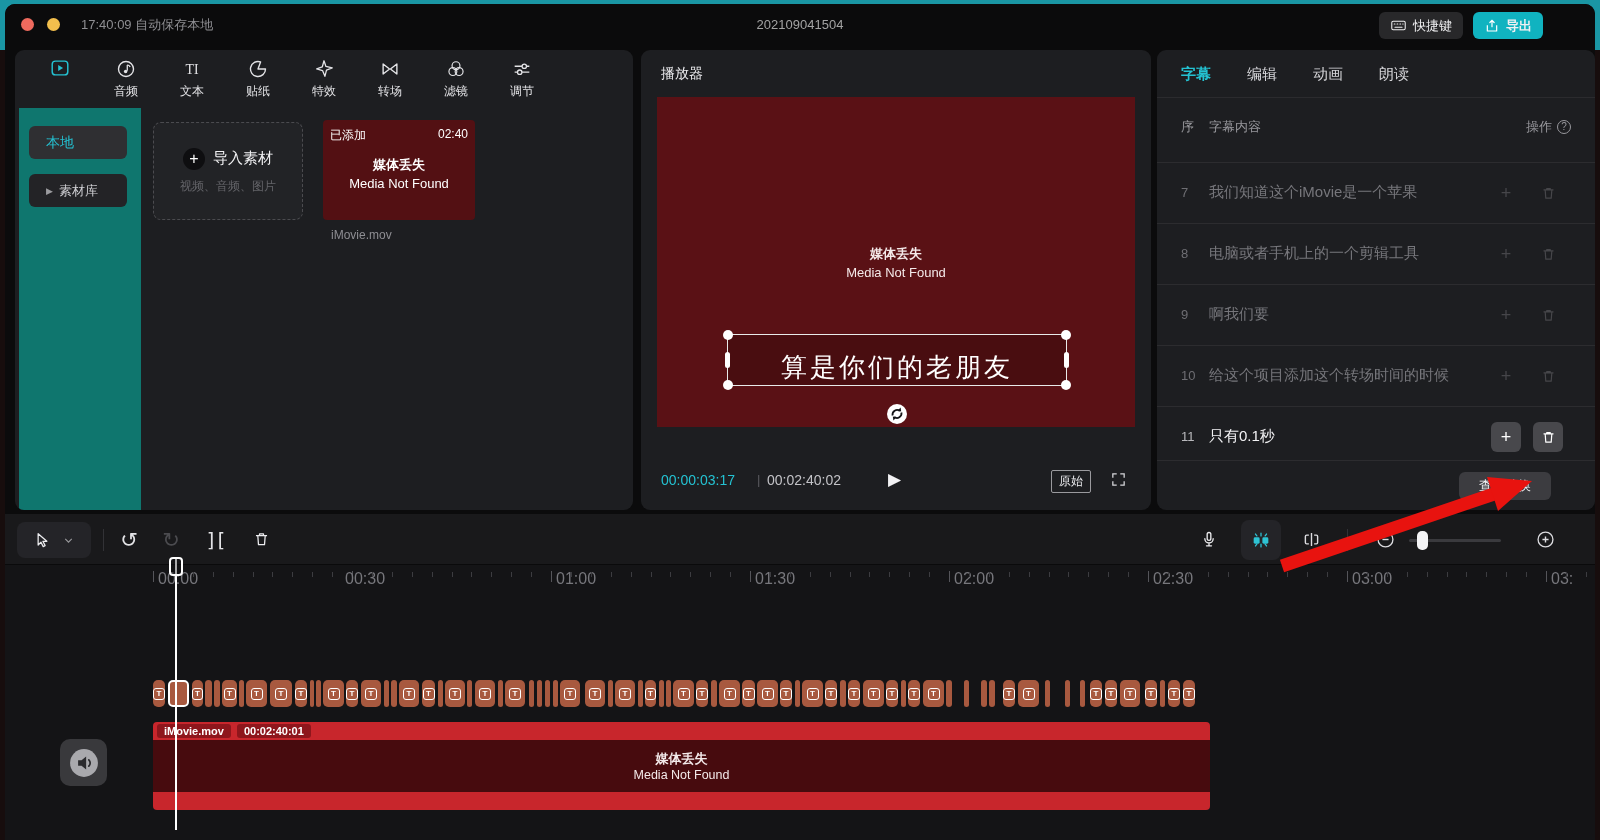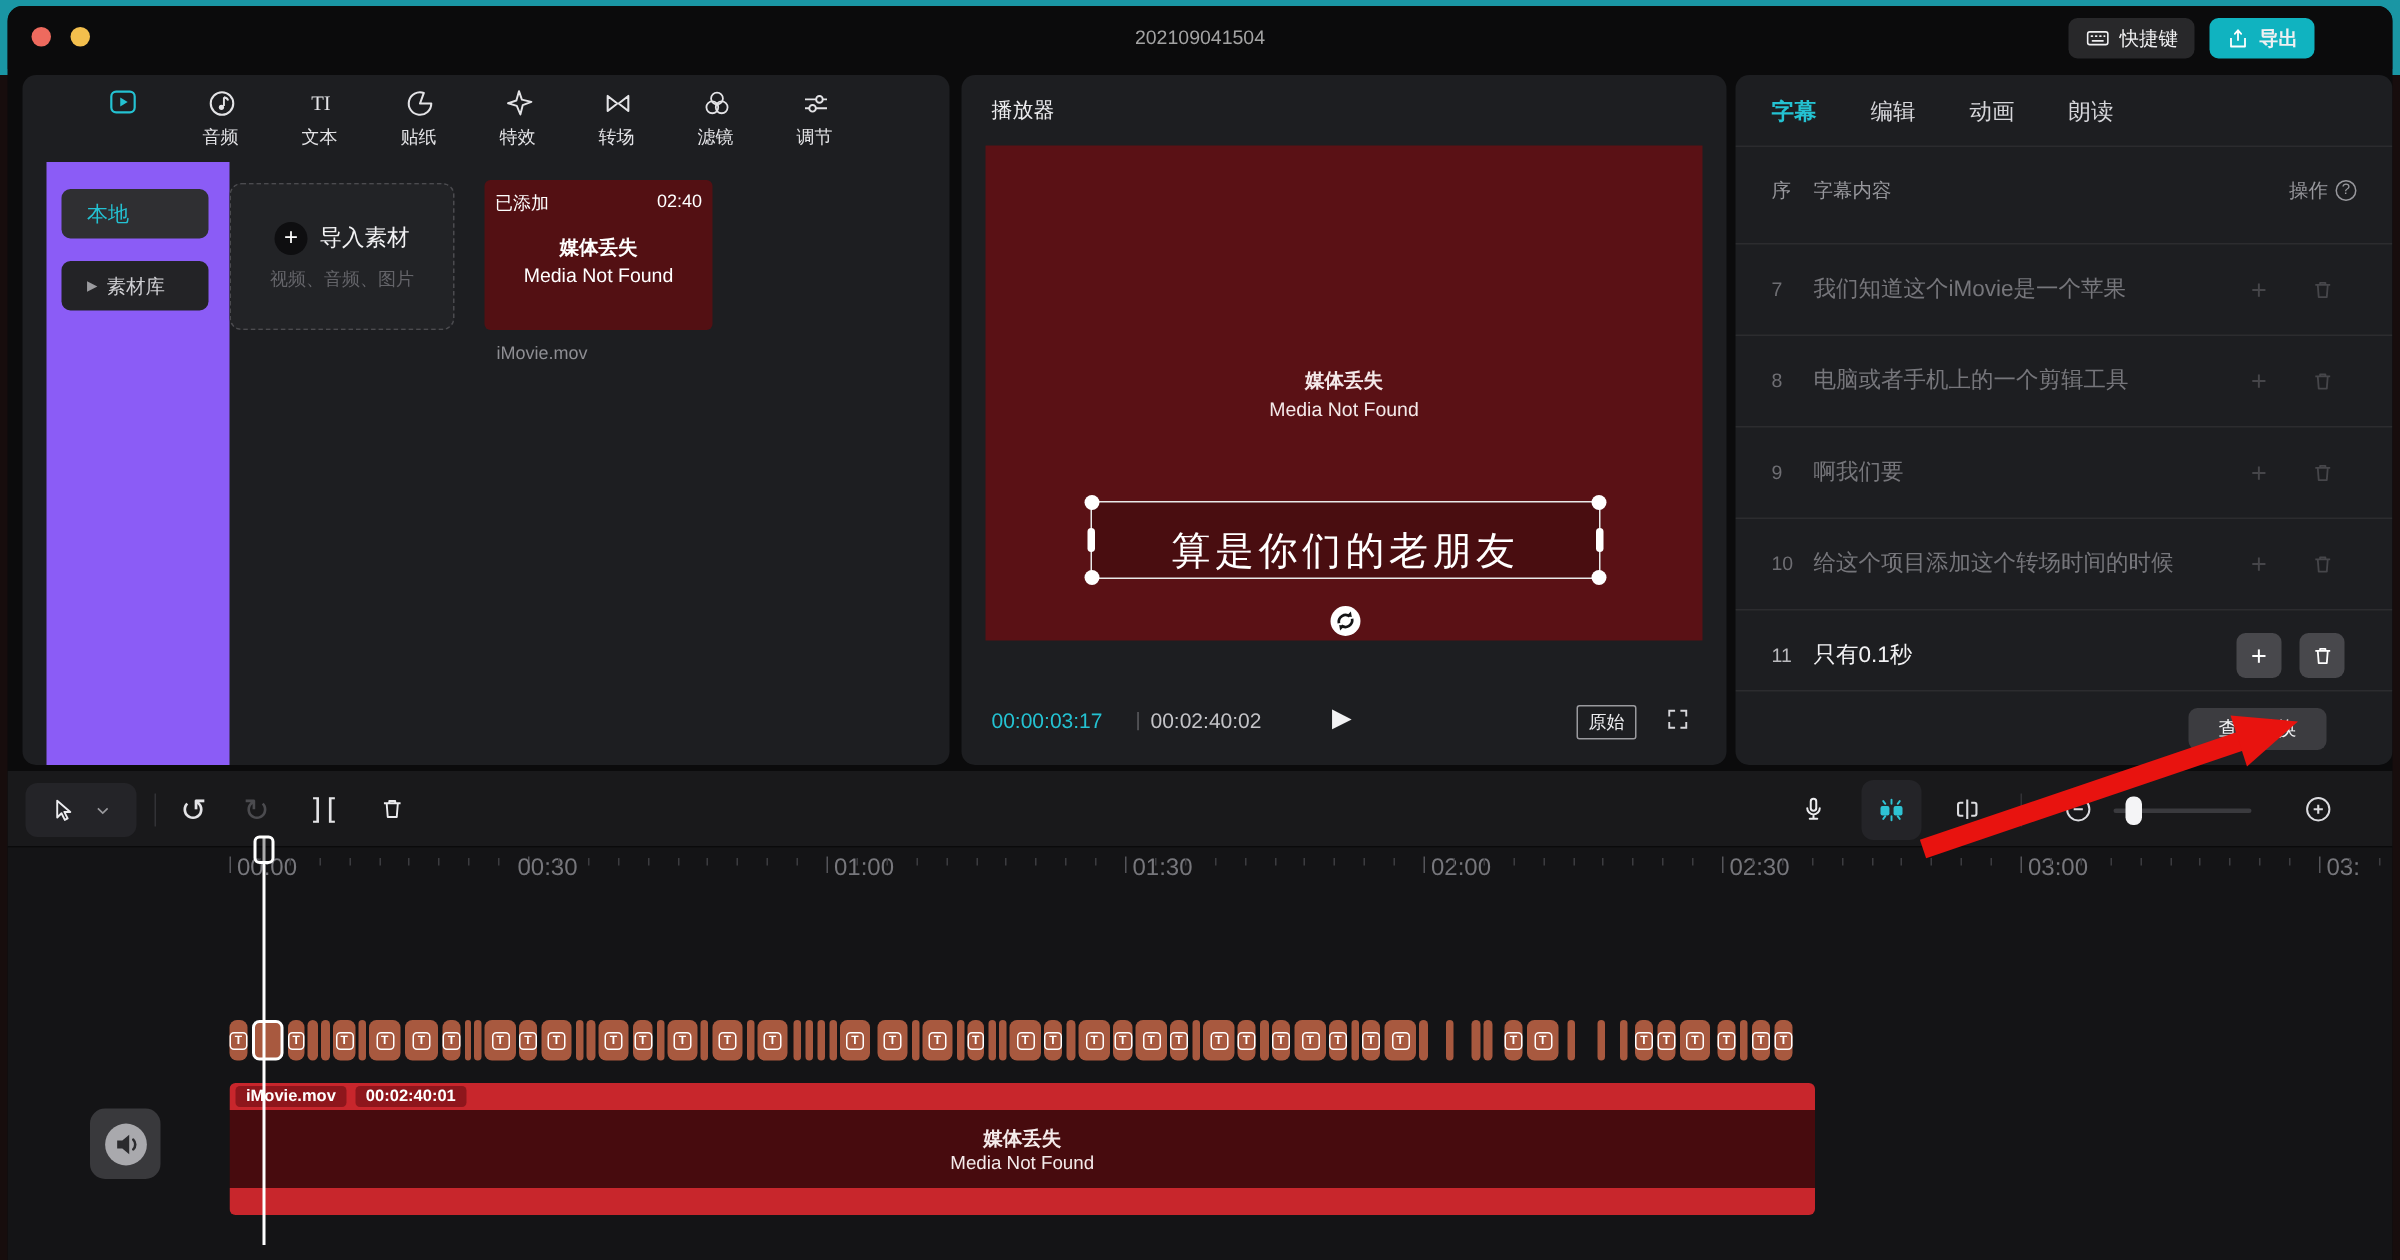--- a/index.html
+++ b/index.html
@@ -26,26 +26,26 @@
   .btn-export { right:52px; background:var(--export); font-weight:bold; }
 
   
   .panel { position:absolute; top:46px; height:460px; background:#1d1e21; border-radius:9px; overflow:hidden; }
   .panel-media { left:10px; width:618px; }
   .panel-player { left:636px; width:510px; }
   .panel-subtitle { left:1152px; width:438px; }
 
   
   .media-tabs { display:flex; padding:7px 0 0 12px; height:56px; }
-  .mtab { width:66px; display:flex; flex-direction:column; align-items:flex-end; gap:2px;
+  .mtab { width:66px; display:flex; flex-direction:column; align-items:center; gap:2px;
     color:#e3e3e6; font-size:12px; cursor:default; }
   .mtab.active { color:var(--accent);gap:40px; }
   .mtab .ico { height:24px; display:flex; align-items:center; }
 
-  .media-side { position:absolute; left:16px; top:58px; bottom:0; width:122px; background:#8b5cf6;padding-left:36px; }
+  .media-side { position:absolute; left:4px; top:58px; bottom:0; width:122px; background:#0f766e;padding-left:36px; }
   .side-btn { position:absolute; left:10px; width:98px; height:33px; border-radius:6px;
     font-size:14px; display:flex; align-items:center; padding-left:17px; gap:6px; }
   .side-local { top:18px; background:#2f2f32; color:var(--accent); }
   .side-lib { top:66px; background:#232326; color:#cfcfd3; font-size:13px; }
   .caret { font-size:9px; color:#9b9b9f; }
 
   .import-box { position:absolute; left:138px; top:72px; width:150px; height:98px;
     border:1px dashed #4b4b4f; border-radius:8px; background:#222326;
     display:flex; flex-direction:column; align-items:center; justify-content:center; gap:8px; }
   .import-row { display:flex; align-items:center; gap:8px; font-size:15px; color:#f2f2f4; }
@@ -165,20 +165,21 @@
   svg { display:block; }
 </style>
 </head>
 <body>
 
 <div class="window">
 
   <div class="titlebar">
     <span class="tl-light tl-red"></span>
     <span class="tl-light tl-yellow"></span>
+    <span class="autosave">17:40:09 自动保存本地</span>
     <span class="proj-title">202109041504</span>
     <span class="tb-btn btn-shortcuts">
       <span>
           <svg viewBox="0 0 24 24" width="17" height="17">
             <rect x="2.5" y="6" width="19" height="12" rx="2" fill="none" stroke="#f0f0f2" stroke-width="1.5"></rect>
             <path d="M6 10h1M10 10h1M14 10h1M18 10h0.5M7 14.5h10" stroke="#f0f0f2" stroke-width="1.5" stroke-linecap="round"></path>
           </svg>
         </span>
       <span>快捷键</span>
     </span>

